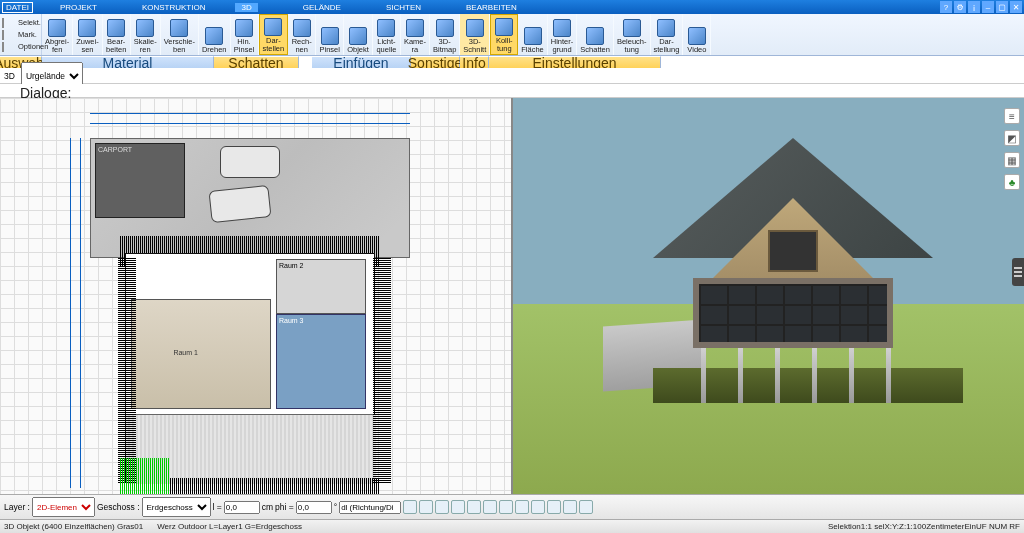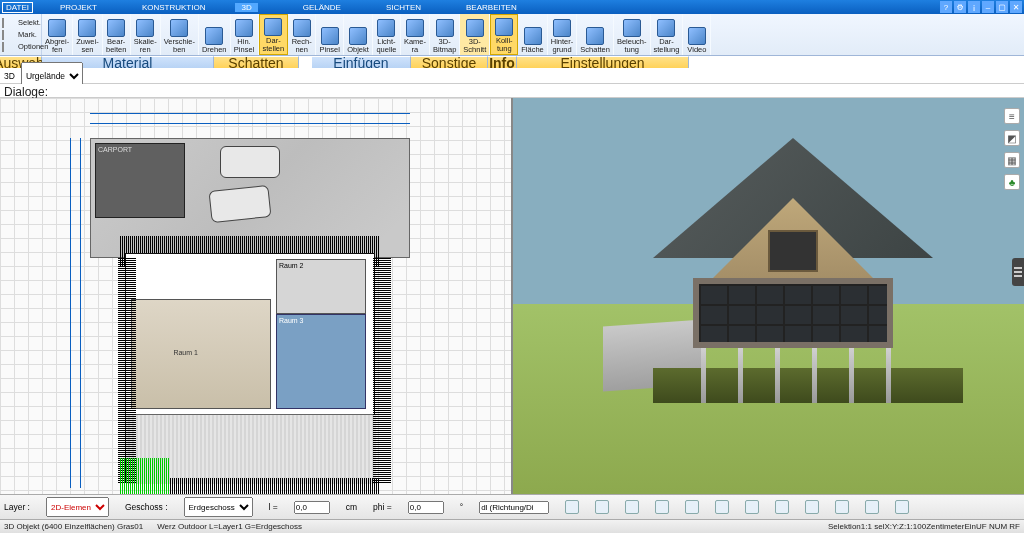--- a/index.html
+++ b/index.html
@@ -27,21 +27,21 @@
 
   
   .groups { height: 12px; display: flex; font-size: 14px; color: #174a7d; }
   .grp { text-align: center; border-right: 1px solid #9fb6d8; background: linear-gradient(to bottom,#cfe3fb,#b8d3f5); border-top: 1px solid #fff; display:flex; align-items:center; justify-content:center;}
   .grp.hl { background: linear-gradient(to bottom,#ffe28a,#ffd25a); color:#5a4100; }
 
   
   .subbar { height: 16px; background: #fff; display: flex; align-items: center; padding: 0 4px; font-size: 8.5px; gap: 6px; border-bottom:1px solid #ccc;}
   .subbar select { font-size: 8.5px; height: 28px; }
 
-  .dlgbar { height: 14px; background:#fff; border-bottom:1px solid #ccc; font-size:12px; padding:1px 4px; color:#222;}
+  .dlgbar { height: 14px; background:#fff; border-bottom:1px solid #ccc; font-size:14px; padding:1px 20px; color:#222;}
 
   
   .main { flex: 1; display: flex; overflow: hidden; }
   .pane2d { flex: 1; background: #fafafa; position: relative; border-right: 2px solid #888; overflow:hidden;}
   .grid { position:absolute; inset:0; background-image:
     linear-gradient(#ddd 1px,transparent 1px),
     linear-gradient(90deg,#ddd 1px,transparent 1px);
     background-size: 14px 14px; }
   .plan { position:absolute; left:90px; top:10px; width:320px; height:390px; }
   .plan .driveway { position:absolute; left:0; top:30px; width:320px; height:120px; background:linear-gradient(135deg,#c9c9c9 10%,#bdbdbd 50%,#c9c9c9 90%); border:1px solid #666; }
@@ -79,21 +79,21 @@
   .house3d .pillars{position:absolute;left:108px;top:210px;width:190px;height:55px;display:flex;justify-content:space-between;}
   .house3d .pillars span{width:5px;background:linear-gradient(#d0d0d0,#9a9a9a);}
   .house3d .side{position:absolute;left:10px;top:185px;width:100px;height:65px;background:linear-gradient(#c9c9c9,#9f9f9f);transform:skewY(-4deg);}
   .house3d .hedge3d{position:absolute;left:60px;top:230px;width:310px;height:35px;background:linear-gradient(#5c6b2e,#3e4a1c);}
   .sidetools { position:absolute; right:2px; top:10px; width:18px; display:flex; flex-direction:column; gap:6px; }
   .sidetools .sico { width:16px; height:16px; background:#fff; border:1px solid #aaa; border-radius:2px; cursor:pointer; display:flex;align-items:center;justify-content:center;font-size:10px;color:#555;}
   .sidetab{position:absolute;right:0;top:160px;width:12px;height:28px;background:#444;border-radius:3px 0 0 3px;display:flex;flex-direction:column;justify-content:center;gap:2px;padding:3px 0;}
   .sidetab span{height:2px;background:#ccc;margin:0 2px;}
 
   
-  .botbar { height: 18px; background: linear-gradient(to bottom,#f7f7f7,#e5e5e5); border-top:1px solid #aaa; display:flex; align-items:center; padding:12px 4px; gap:16px; font-size:8.5px;}
+  .botbar { height: 18px; background: linear-gradient(to bottom,#f7f7f7,#e5e5e5); border-top:1px solid #aaa; display:flex; align-items:center; padding:12px 4px; gap:2px; font-size:8.5px;}
   .botbar select{font-size:8px;height:20px;}
   .botbar input{font-size:8px;width:36px;height:13px;}
   .btico{width:14px;height:14px;border:1px solid #8aa;background:#e6f0f8;border-radius:2px;cursor:pointer;}
   .status { height: 14px; background: linear-gradient(to bottom,#f2f2f2,#e0e0e0); border-top:1px solid #aaa; display:flex; align-items:center; padding:0 4px; font-size:8px; gap:14px; color:#222;}
   .status .sp { margin-left:auto; display:flex; gap:0;}
   .red{color:#c00;}
 </style>
 </head>
 <body>
 
@@ -233,22 +233,22 @@
         <div class="lbl">Video</div>
       </div>
     </div>
 </div>
 
 <div class="groups" id="groups">
     <div class="grp hl" style="width: 42px;">Auswahl</div>
     <div class="grp" style="width: 172px;">Material</div>
     <div class="grp hl" style="width: 85px;">Schatten</div>
     <div class="grp" style="width: 99px; margin-left: 13px;">Einfügen</div>
-    <div class="grp hl" style="width: 77px;">Sonstige</div>
-    <div class="grp hl" style="width: 29px; font-weight: bold;">Info</div>
+    <div class="grp hl" style="width: 49px;">Sonstige</div>
+    <div class="grp hl" style="width: 29px;">Info</div>
     <div class="grp hl" style="width: 172px;">Einstellungen</div>
   </div>
 
 <div class="subbar">
   <span>3D</span>
   <select><option>Urgelände</option></select>
 </div>
 <div class="dlgbar">Dialoge:</div>
 
 <div class="main">
@@ -316,21 +316,21 @@
   <span>Layer :</span>
   <select class="red"><option>2D-Elemen</option></select>
   <span>Geschoss :</span>
   <select><option>Erdgeschoss</option></select>
   <span>l =</span>
   <input value="0,0" style="">
   <span>cm</span>
   <span>phi =</span>
   <input value="0,0" style="">
   <span>°</span>
-  <input style="width: 70px;" value="dl (Richtung/Di">
+  <input style="width: 62px;" value="dl (Richtung/Di">
   <div class="btico"></div>
   <div class="btico"></div>
   <div class="btico"></div>
   <div class="btico"></div>
   <div class="btico"></div>
   <div class="btico"></div>
   <div class="btico"></div>
   <div class="btico"></div>
   <div class="btico"></div>
   <div class="btico"></div>

